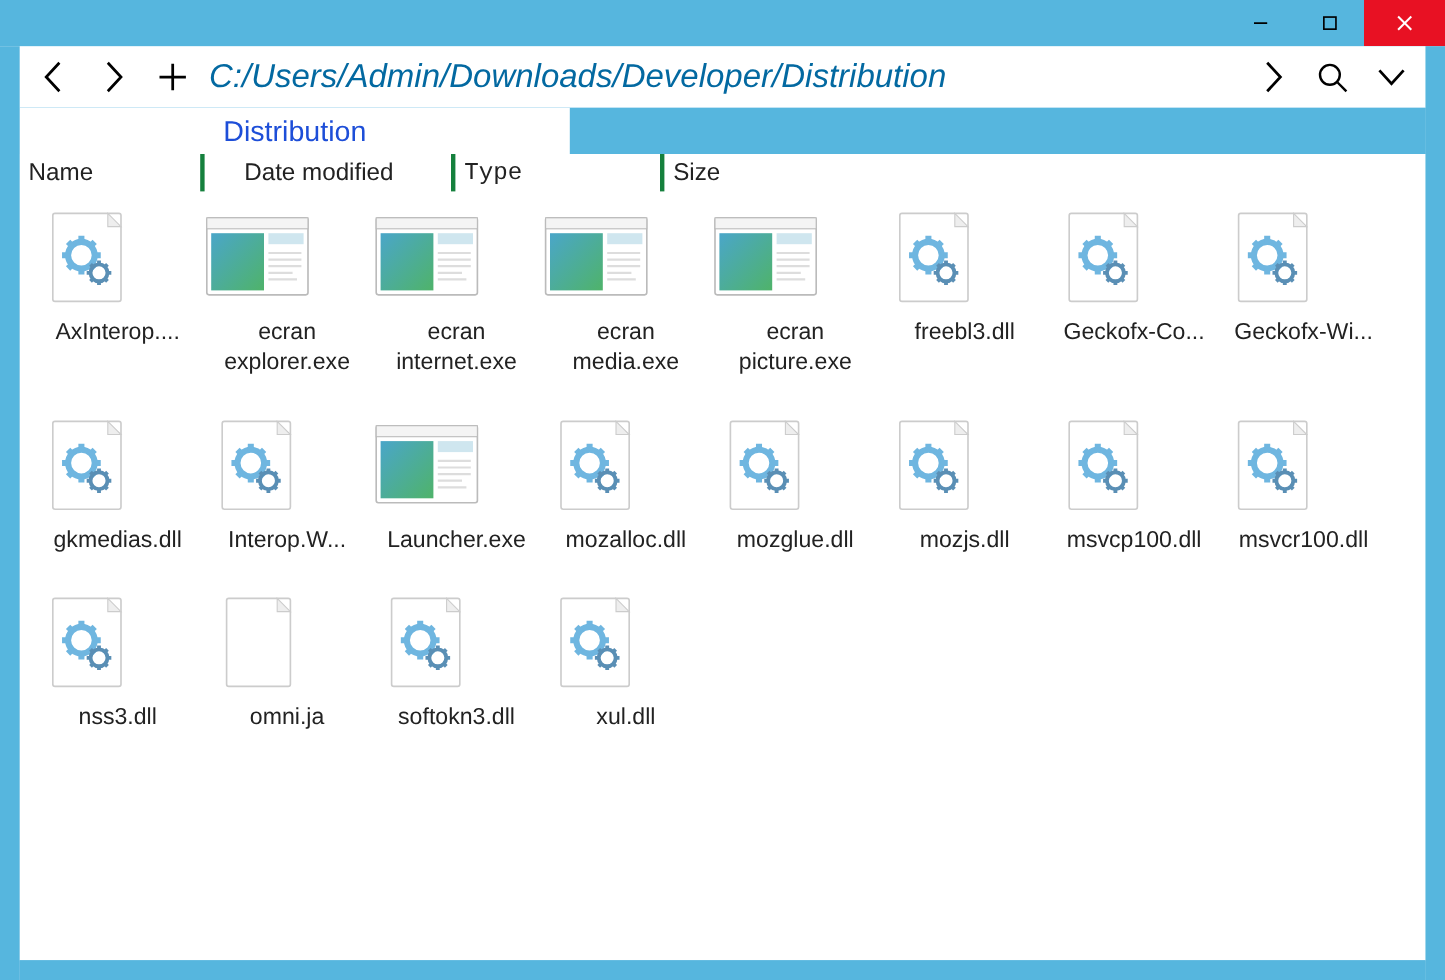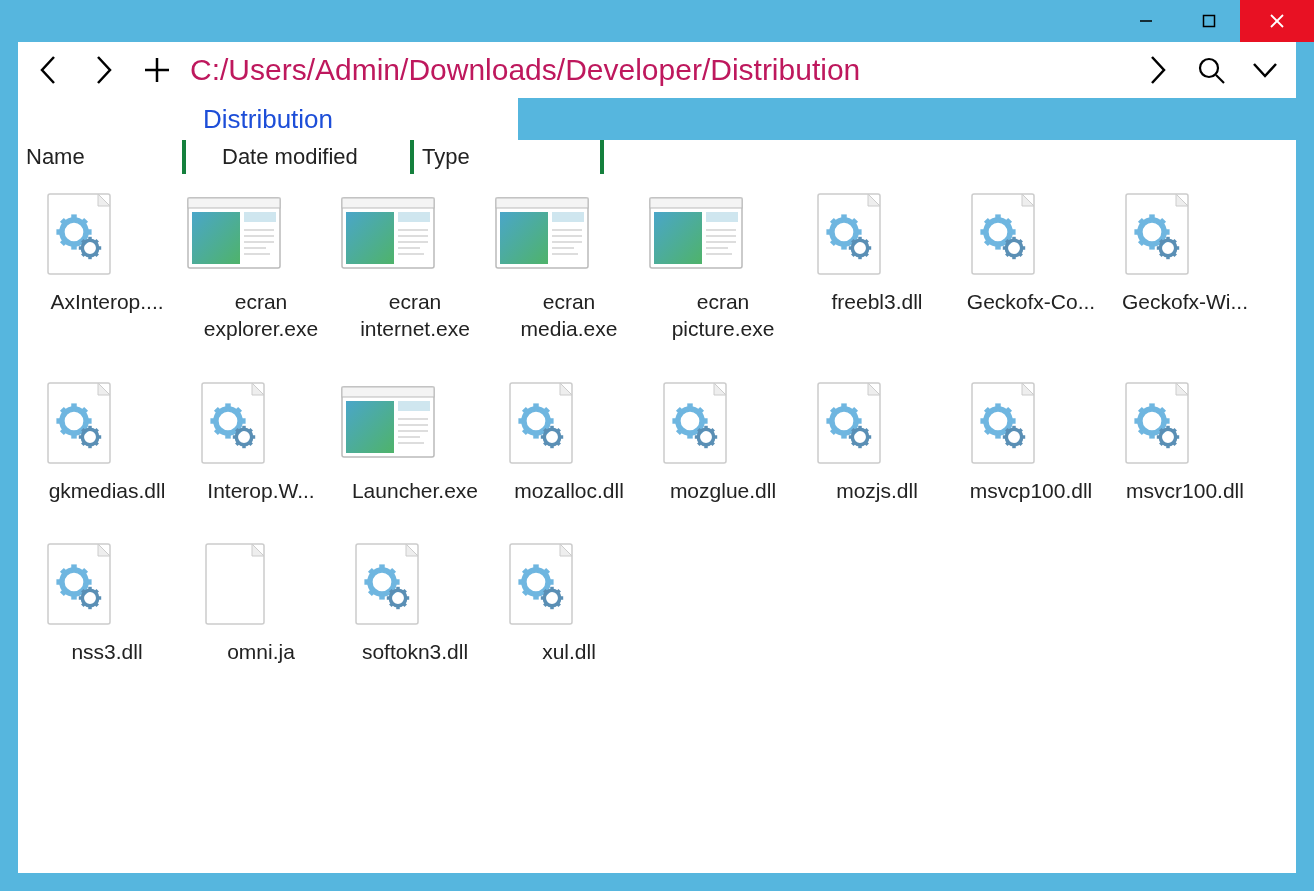--- a/index.html
+++ b/index.html
@@ -50,24 +50,25 @@
     width: 50px;
     height: 48px;
     display: flex;
     align-items: center;
     justify-content: center;
   }
   .nav-icon svg { display:block; }
   .path {
     flex: 1;
     font-size: 30px;
-    color: #be185d;
+    color: #0369a1;
     padding-left: 4px;
     white-space: nowrap;
     overflow: hidden;
+    font-style: italic;
   }
 
   
   .tabrow {
     height: 42px;
     display: flex;
     align-items: stretch;
     background: #56b6de;
   }
   .tab {
@@ -99,21 +100,21 @@
   }
   .colhdr > div {
     padding: 0 8px;
     border-right: 4px solid #15803d;
     height: 100%;
     display: flex;
     align-items: center;
   }
   .col-name { width: 168px; }
   .col-date { width: 200px; margin-left: 28px; }
-  .col-type { width: 190px; }
+  .col-type { width: 190px; font-family: Liberation Mono, monospace; }
   .col-size { flex: 1; border-right: none !important; }
 
   
   .filegrid {
     flex: 1;
     padding: 12px 4px 12px 14px;
     display: flex;
     flex-wrap: wrap;
     align-content: flex-start;
     column-gap: 4px;
@@ -271,20 +272,21 @@
       <div class="tab">
         <span>Distribution</span>
       </div>
     </div>
 
     <div class="content">
       <div class="colhdr">
         <div class="col-name">Name</div>
         <div class="col-date">Date modified</div>
         <div class="col-type">Type</div>
+        <div class="col-size">Size</div>
       </div>
 
       <div class="filegrid" id="filegrid">
 
       <div class="file">
             <div class="icon">
               <svg width="80" height="88" viewBox="0 0 80 88">
                 <use href="#gear-icon"></use>
               </svg>
             </div>

